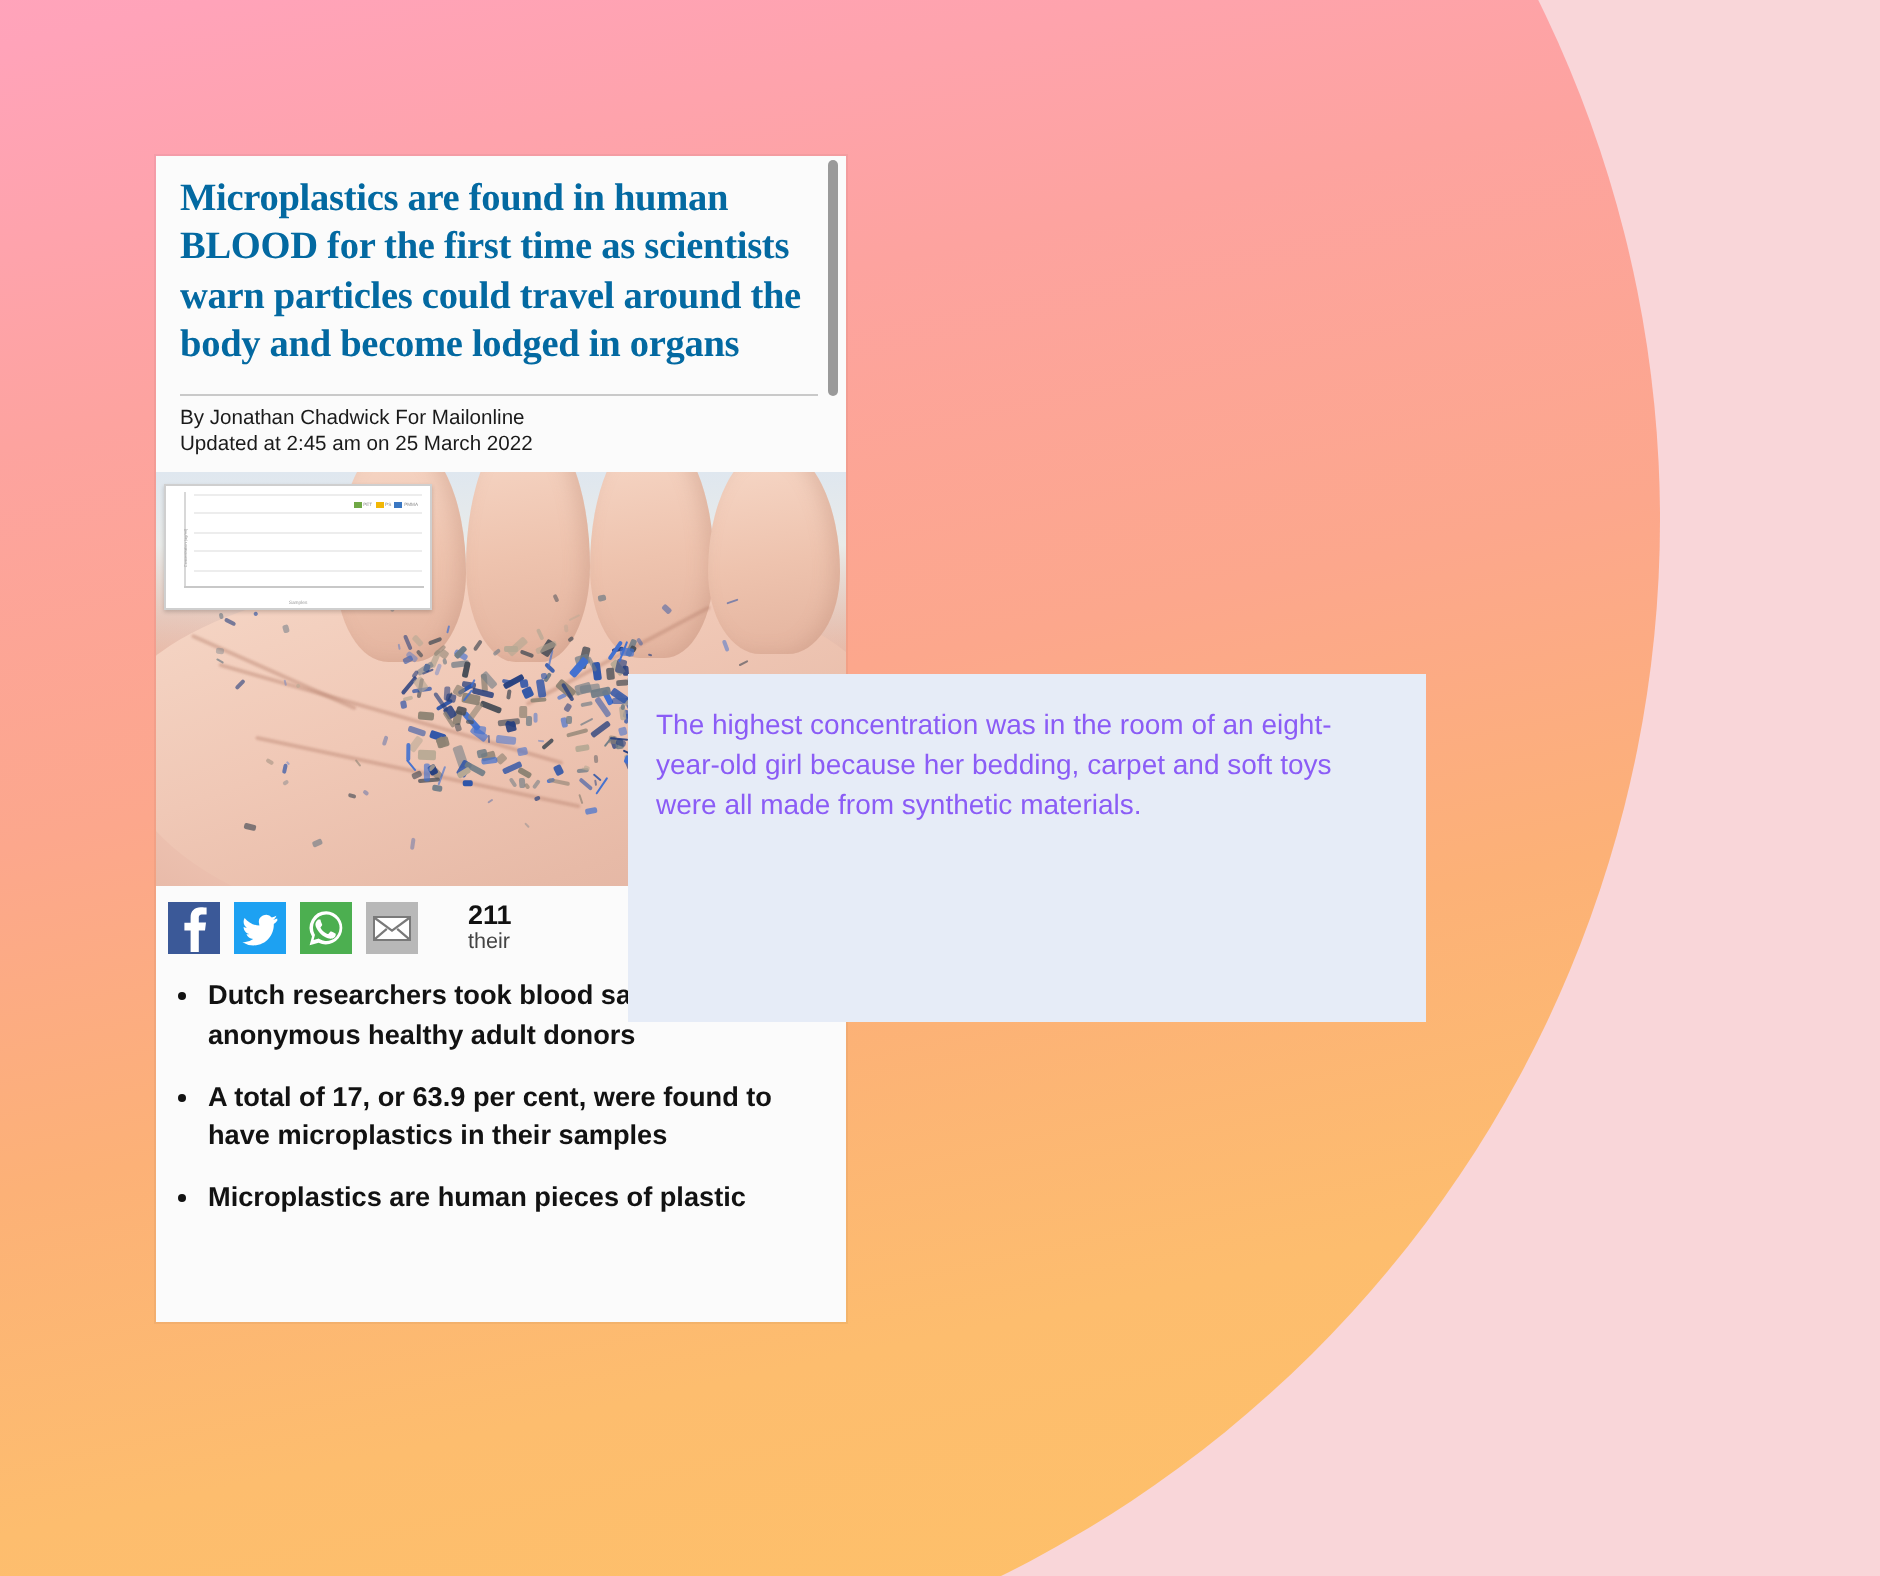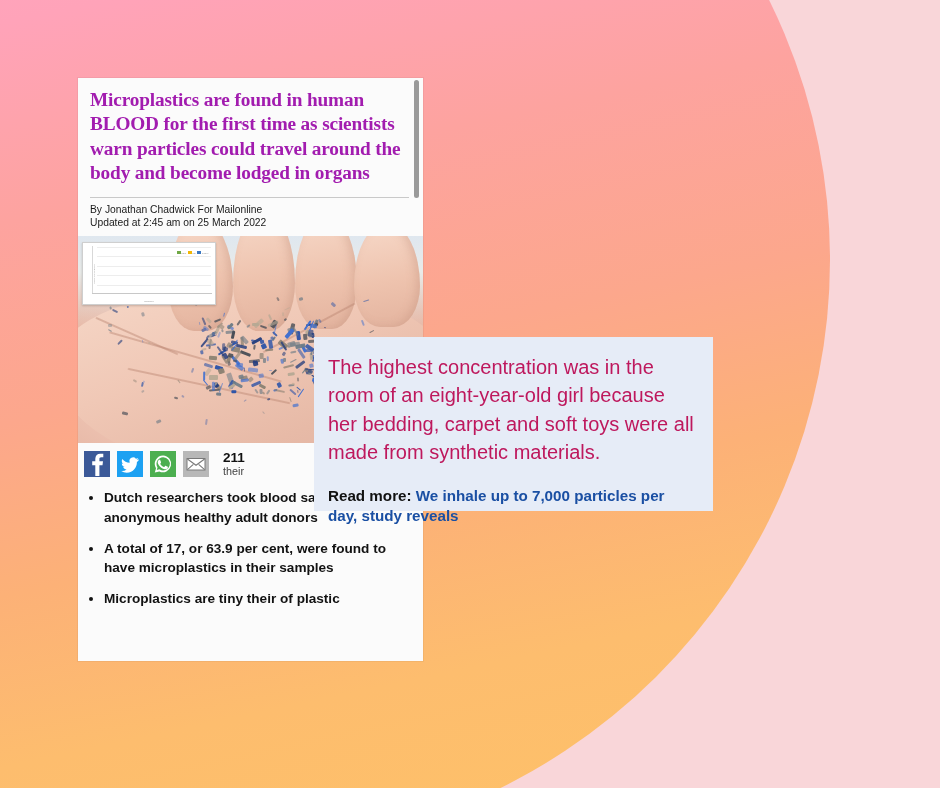--- a/index.html
+++ b/index.html
@@ -57,21 +57,21 @@
     box-shadow: 0 0 0 1px rgba(0,0,0,0.04);
   }
   .card-pad {
     padding: 10px 14px 0 12px;
   }
   #headline {
     font-family: "Liberation Serif", serif;
     font-weight: bold;
     font-size: 19.3px;
     line-height: 1.265;
-    color: #a21caf;
+    color: #0369a1;
     margin: 0;
     letter-spacing: -0.15px;
   }
   .byline-rule {
     border: 0;
     border-top: 1px solid #c9c9c9;
     margin: 11px 0 5px 0;
   }
   .byline {
     font-size: 10.3px;
@@ -218,21 +218,21 @@
   .share-btn {
     width: 26px;
     height: 26px;
     display: flex;
     align-items: center;
     justify-content: center;
     flex: none;
   }
   .share-btn svg { display: block; }
   .share-count {
-    margin-left: 7px;
+    margin-left: 18px;
     line-height: 1.08;
   }
   .share-count .num {
     font-size: 13.5px;
     font-weight: bold;
     color: #111;
     display: block;
   }
   .share-count .lbl {
     font-size: 10.8px;
@@ -278,23 +278,23 @@
     position: absolute;
     left: 314px;
     top: 337px;
     width: 399px;
     height: 174px;
     background: #e6ecf7;
     padding: 16px 18px 0 14px;
     box-sizing: border-box;
   }
   #callout-body {
-    font-size: 20px;
+    font-size: 14px;
     line-height: 1.42;
-    color: #be185d;
+    color: #8b5cf6;
     margin: 0;
   }
   #callout-readmore {
     margin: 19px 0 0 0;
     font-size: 15.2px;
     line-height: 1.35;
     font-weight: bold;
     color: #111;
   }
   #callout-readmore .link {
@@ -850,30 +850,26 @@
       </div>
       <div class="share-count">
         <span class="num">211</span>
         <span class="lbl">their</span>
       </div>
     </div>
 
     <ul id="bullets">
         <li>Dutch researchers took blood samples from 22 anonymous healthy adult donors</li>
         <li>A total of 17, or 63.9 per cent, were found to have microplastics in their samples</li>
-        <li>Microplastics are tiny their of plastic</li>
+        <li>Microplastics are human pieces of plastic</li>
       </ul>
 
     <div id="card-scrollbar">
       <div class="thumb"></div>
     </div>
   </div>
 
   <div id="callout">
     <p id="callout-body">The highest concentration was in the room of an eight-year-old girl because her bedding, carpet and soft toys were all made from synthetic materials.</p>
-    <p id="callout-readmore">
-      <span>Read more:</span>
-      <span class="link">We inhale up to 7,000 particles per day, study reveals</span>
-    </p>
   </div>
 
 
 </div>
 
 </body></html>

